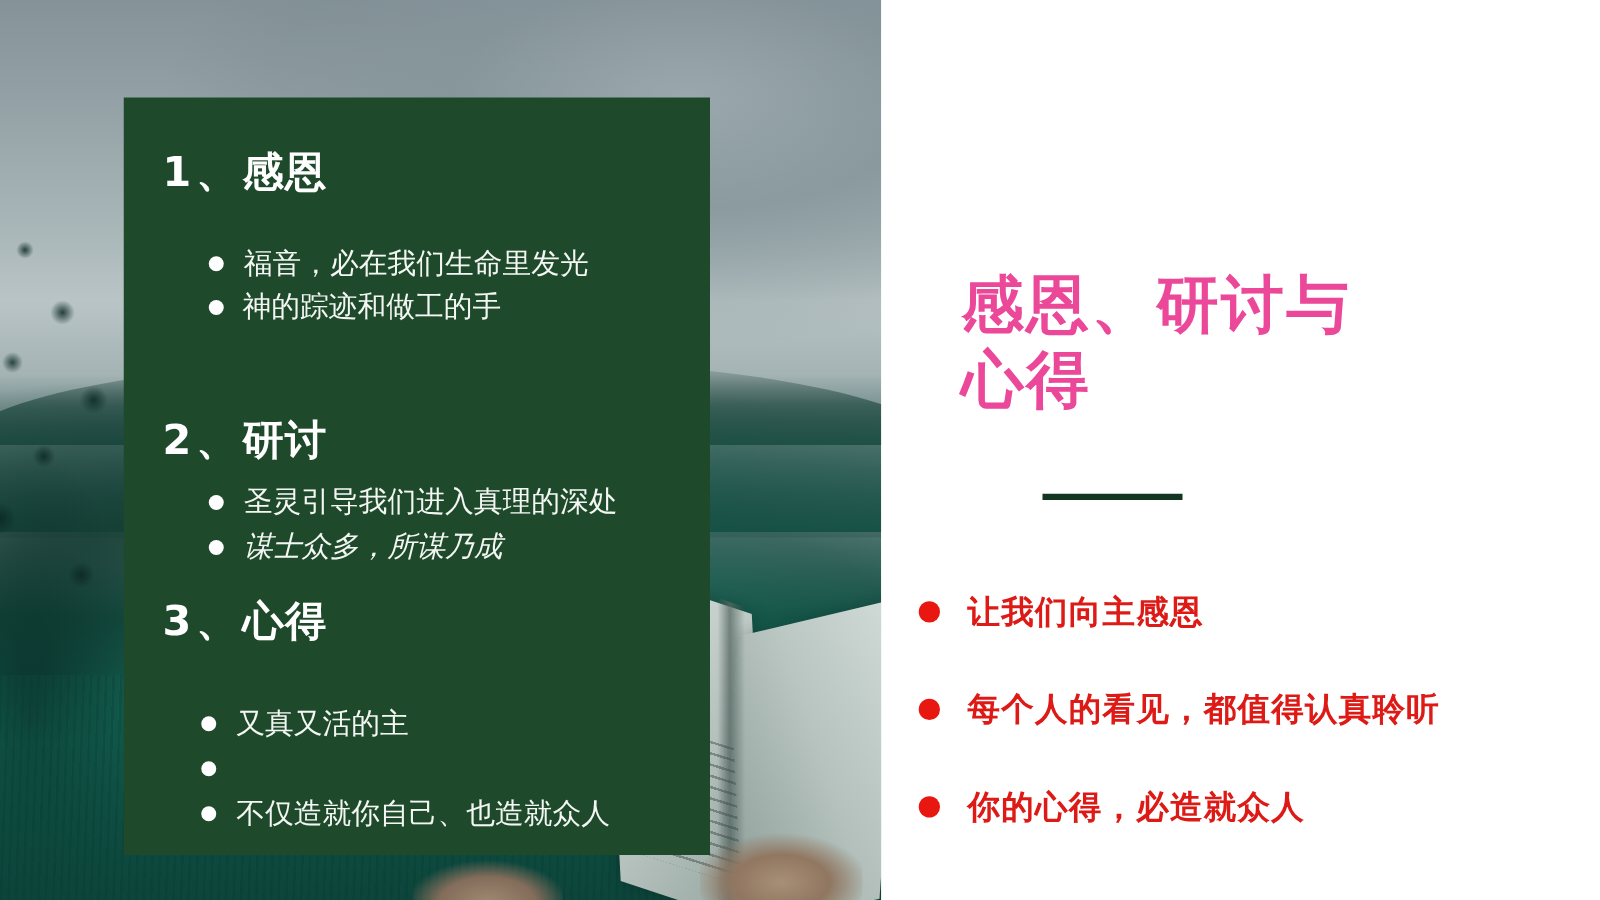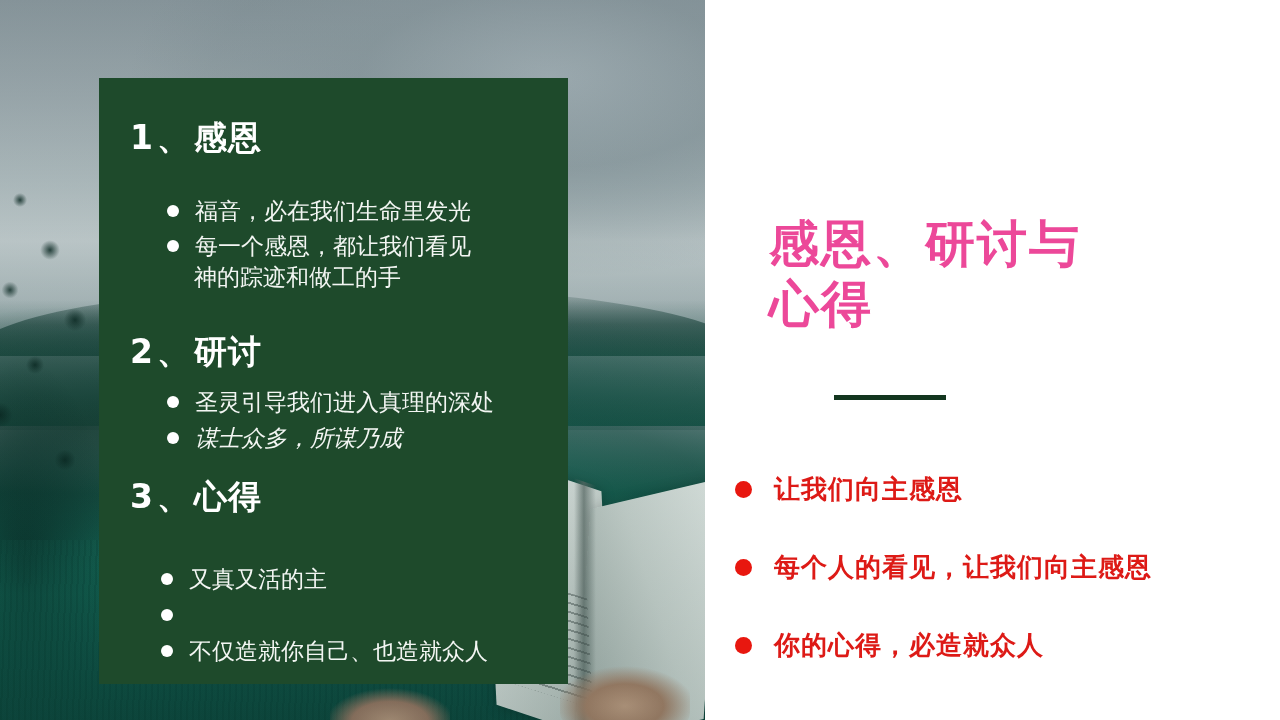--- a/index.html
+++ b/index.html
@@ -295,21 +295,20 @@
       <div class="sec-heading" style="left:31px; top:43px;">
         <span class="num">1、</span><span>感恩</span>
       </div>
       <div class="bullet-row" style="left:68px; top:118px;text-align:center;">
         <span class="bullet-dot"></span>
         <span class="bullet-text"><span>福音，必在我们生命里发光</span></span>
       </div>
       <div class="bullet-row" style="left:68px; top:153px;">
         <span class="bullet-dot"></span>
         <span class="bullet-text">
-          <span>每一个感恩，都让我们看见</span>
           <span class="cont">神的踪迹和做工的手</span>
         </span>
       </div>
 
       <div class="sec-heading" style="left:31px; top:257px;">
         <span class="num">2、</span><span>研讨</span>
       </div>
       <div class="bullet-row" style="left:68px; top:309px;text-align:center;">
         <span class="bullet-dot"></span>
         <span class="bullet-text"><span>圣灵引导我们进入真理的深处</span></span>
@@ -346,21 +345,21 @@
 
     <div class="title-rule"></div>
 
     <div class="red-list">
       <div class="red-row">
         <span class="red-dot"></span>
         <span class="red-text">让我们向主感恩</span>
       </div>
       <div class="red-row">
         <span class="red-dot"></span>
-        <span class="red-text">每个人的看见，让我们向主感恩</span>
+        <span class="red-text">每个人的看见，都值得认真聆听</span>
       </div>
       <div class="red-row">
         <span class="red-dot"></span>
         <span class="red-text">你的心得，必造就众人</span>
       </div>
     </div>
 
   </div>
 
 </div>

